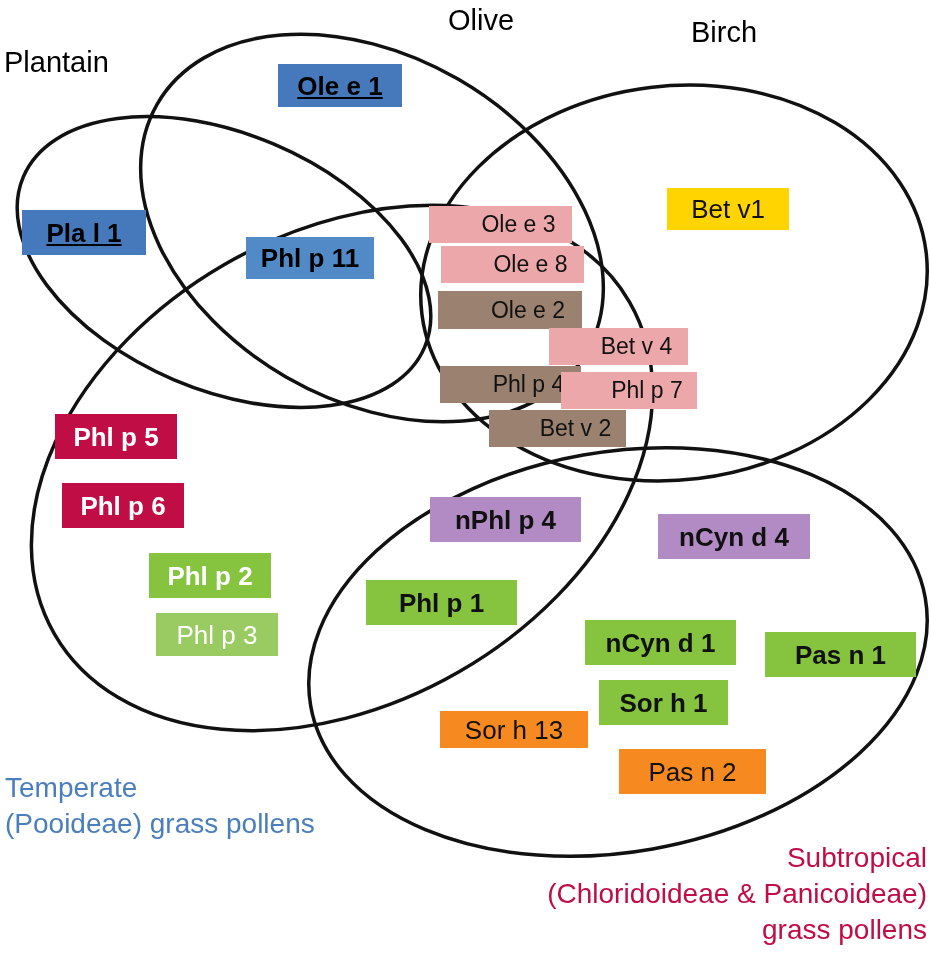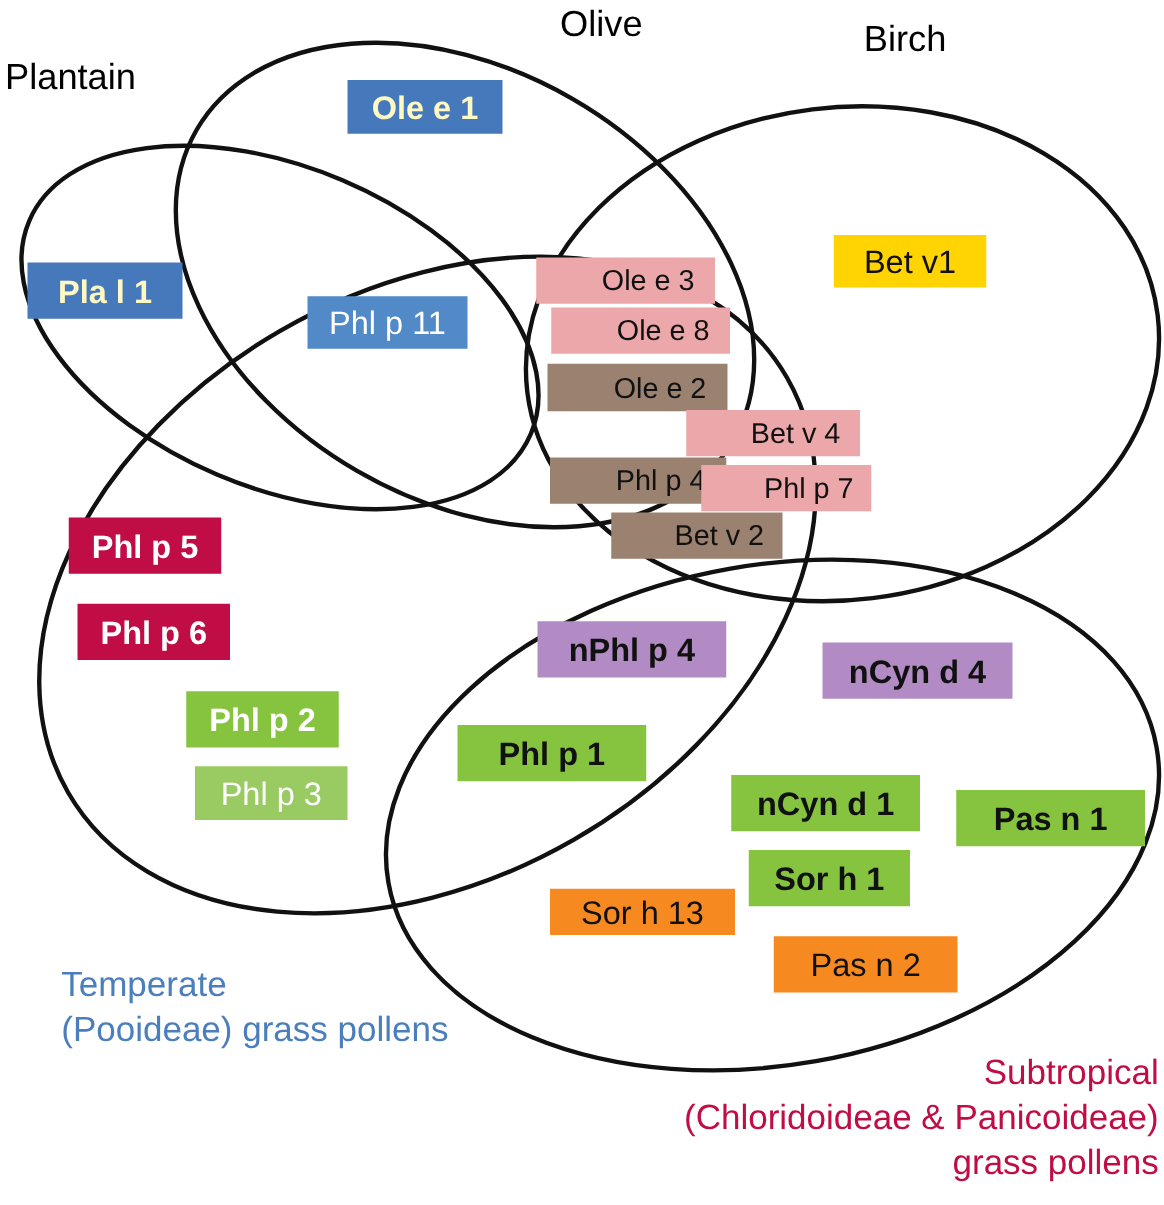--- a/index.html
+++ b/index.html
@@ -12,36 +12,36 @@
   }
   .venn-svg{position:absolute;left:0;top:0;}
   .box{
     position:absolute;
     display:flex;align-items:center;justify-content:center;
     font-size:26px;line-height:1;white-space:nowrap;
     text-align:center;
   }
   .sm{font-size:23px;padding-left:36px;}
   .bold{font-weight:700;}
-  .c-blue   {background:#4678BC;color:#fef9c3;}
-  .c-blue2  {background:#528AC8;color:#ffffff;}
+  .c-blue   {background:#4678BC;color:#000000;text-decoration:underline;}
+  .c-blue2  {background:#528AC8;color:#000000;font-weight:bold;}
   .c-pink   {background:#EBA7A9;color:#111111;}
   .c-brown  {background:#9A8170;color:#111111;}
   .c-yellow {background:#FFD400;color:#111111;}
   .c-crimson{background:#C00D45;color:#ffffff;}
   .c-green  {background:#86C440;color:#111111;margin-top:25px;}
   .c-green-w{background:#86C440;color:#ffffff;}
   .c-green-l{background:#99CB62;color:#ffffff;}
   .c-purple {background:#B28BC4;color:#111111;}
   .c-orange {background:#F68A20;color:#111111;}
   .region-label{
     position:absolute;font-size:29px;color:#000000;line-height:1.15;white-space:nowrap;
   }
   .group-label{position:absolute;font-size:28px;line-height:1.28;white-space:nowrap;}
-  .temperate-label{color:#4A7EBC;text-align:left;margin-left:44px;}
+  .temperate-label{color:#4A7EBC;text-align:left;}
   .subtropical-label{color:#C00D45;text-align:right;}
 </style>
 </head>
 <body>
 
 <div class="canvas">
 
   <svg class="venn-svg" width="931" height="964" viewBox="0 0 931 964">
     <ellipse cx="224" cy="262" rx="218" ry="128" transform="rotate(23 224 262)" fill="none" stroke="#111111" stroke-width="3.5"></ellipse>
     <ellipse cx="372" cy="228" rx="248" ry="172" transform="rotate(30 372 228)" fill="none" stroke="#111111" stroke-width="3.5"></ellipse>

